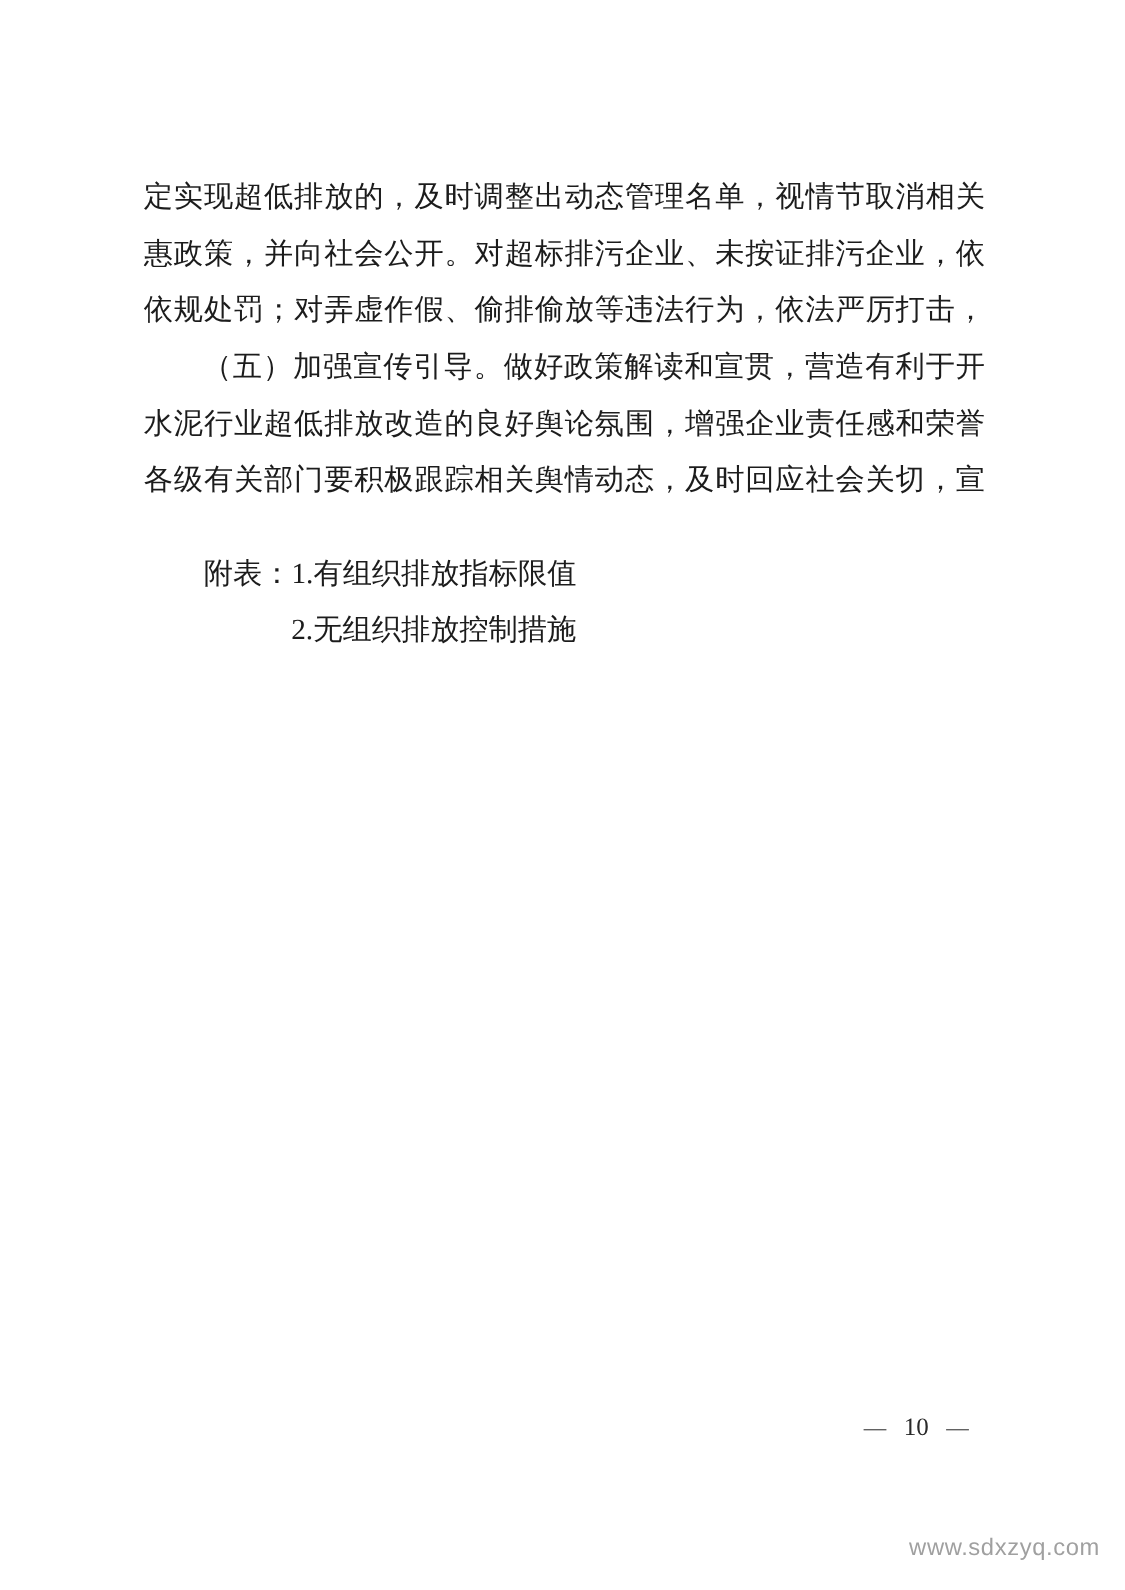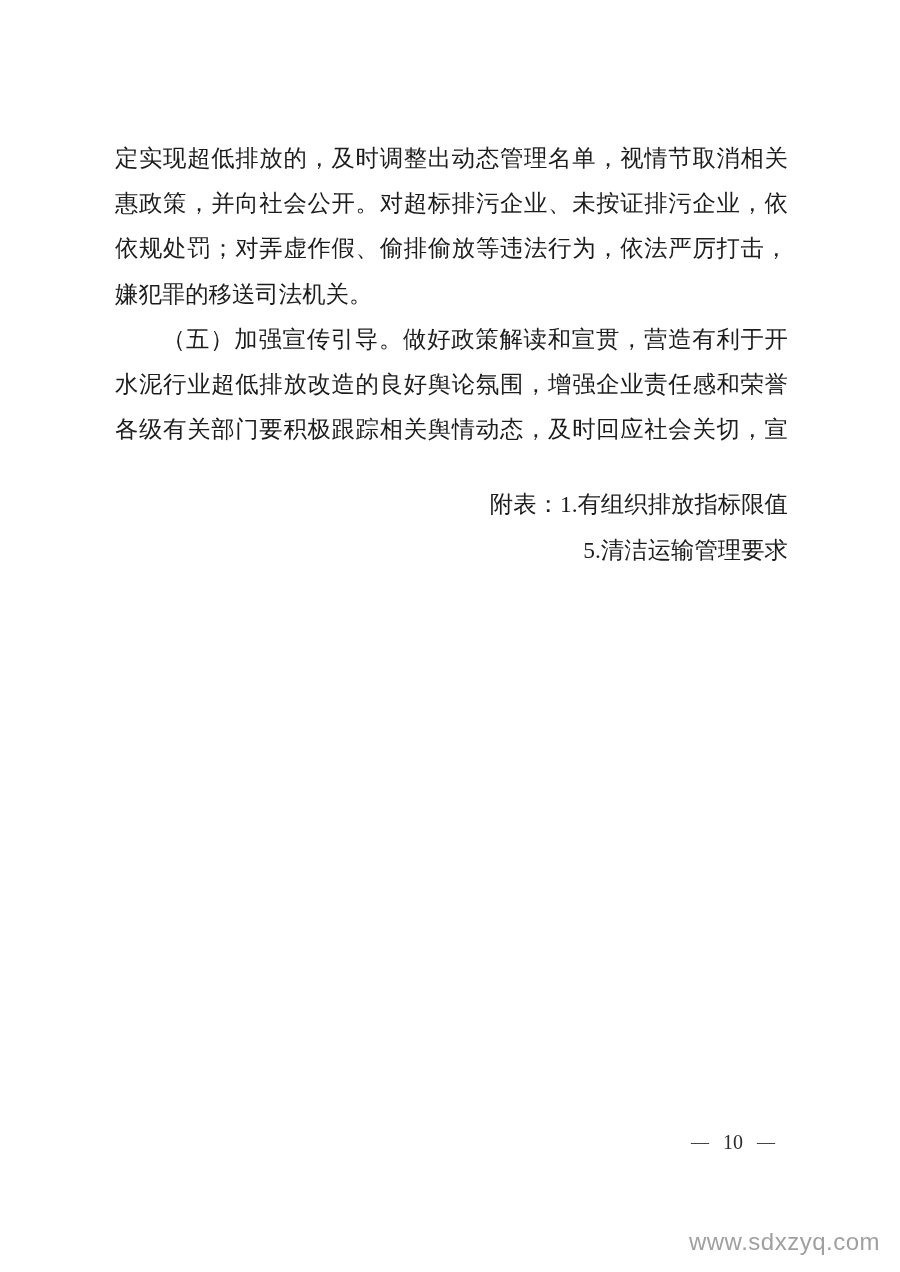--- a/index.html
+++ b/index.html
@@ -49,21 +49,21 @@
     text-indent: 47px;
   }
   .bold-lead {
     font-weight: 400;
     margin-top: 20px;
   }
   .appendix {
     margin-top: 30px;
   }
   .appendix .line {
-    text-align: right;
+    text-align: left;
   }
   .appendix-first {
     padding-left: 48px;
   }
   .appendix-item {
     padding-left: 118px;
   }
   .page-footer {
     position: absolute;
     left: 668px;
@@ -81,54 +81,53 @@
   }
   .page-footer .dash {
     font-size: 18px;
     color: #3a3a3a;
     letter-spacing: 0;
   }
   .watermark {
     position: absolute;
     right: 20px;
     top: 1228px;
-    font-size: 24px;
+    font-size: 19px;
     color: #a0a0a0;
     font-family: "Liberation Sans", "DejaVu Sans", sans-serif;
     letter-spacing: 0.5px;
     margin-left: 44px;
   }
 </style>
 </head>
 <body>
 
 <div class="page">
 
   <div class="text-block">
 
     <div class="para">
       <div class="line fill">定实现超低排放的，及时调整出动态管理名单，视情节取消相关优</div>
       <div class="line fill">惠政策，并向社会公开。对超标排污企业、未按证排污企业，依法</div>
       <div class="line fill">依规处罚；对弄虚作假、偷排偷放等违法行为，依法严厉打击，涉</div>
-      <div class="line last">嫌犯罪的移送司法机关。</div>
     </div>
 
     <div class="para">
       <div class="line fill indent">
         <span class="bold-lead">（五）加强宣传引导。</span><span>做好政策解读和宣贯，营造有利于开展</span>
       </div>
       <div class="line fill">水泥行业超低排放改造的良好舆论氛围，增强企业责任感和荣誉感。</div>
       <div class="line fill">各级有关部门要积极跟踪相关舆情动态，及时回应社会关切，宣传</div>
     </div>
 
     <div class="appendix">
       <div class="line appendix-first">
         <span>附表：</span><span>1.有组织排放指标限值</span>
       </div>
-      <div class="line appendix-item">5.清洁运输管理要求</div>
+      <div class="line appendix-item">2.无组织排放控制措施</div>
     </div>
 
   </div>
 
   <div class="page-footer">
     <span class="dash">—</span>
     <span class="num">10</span>
     <span class="dash">—</span>
   </div>
 

